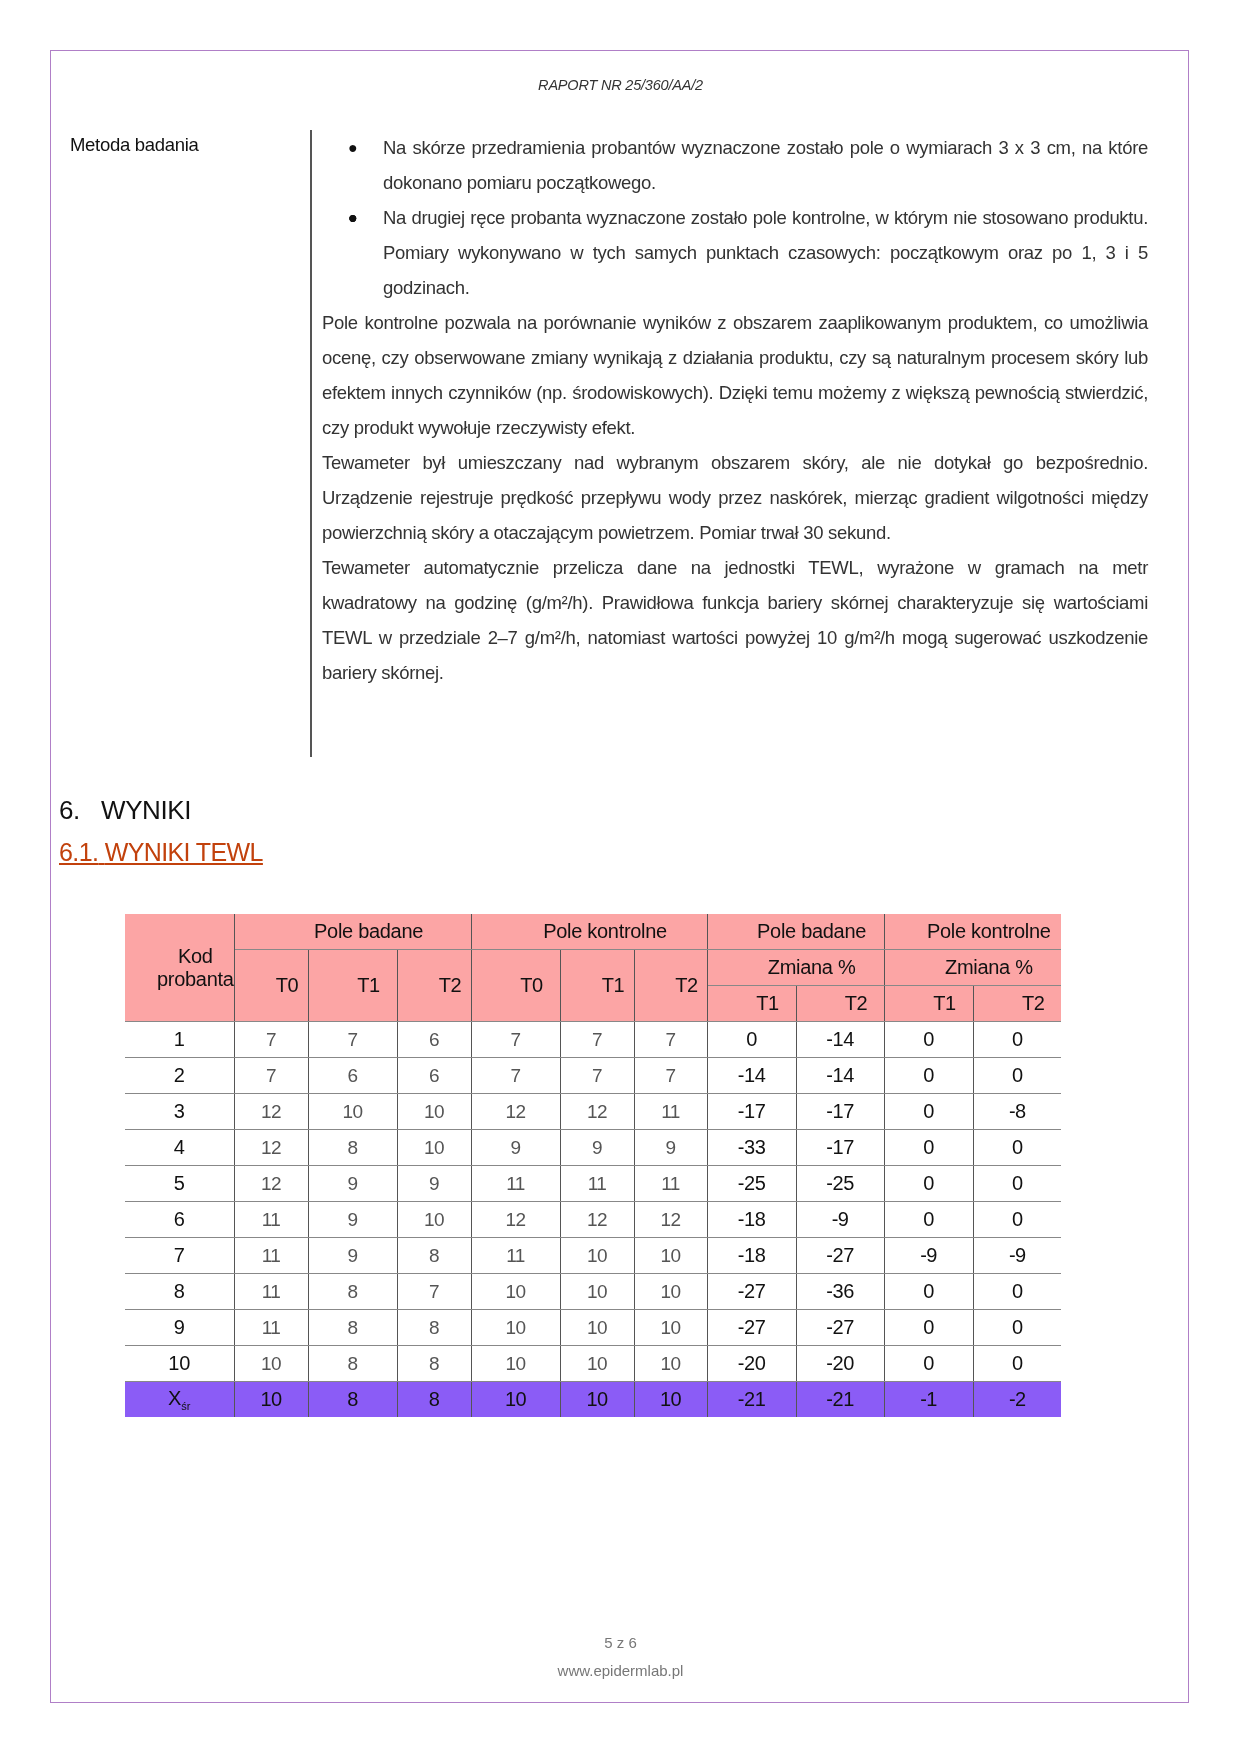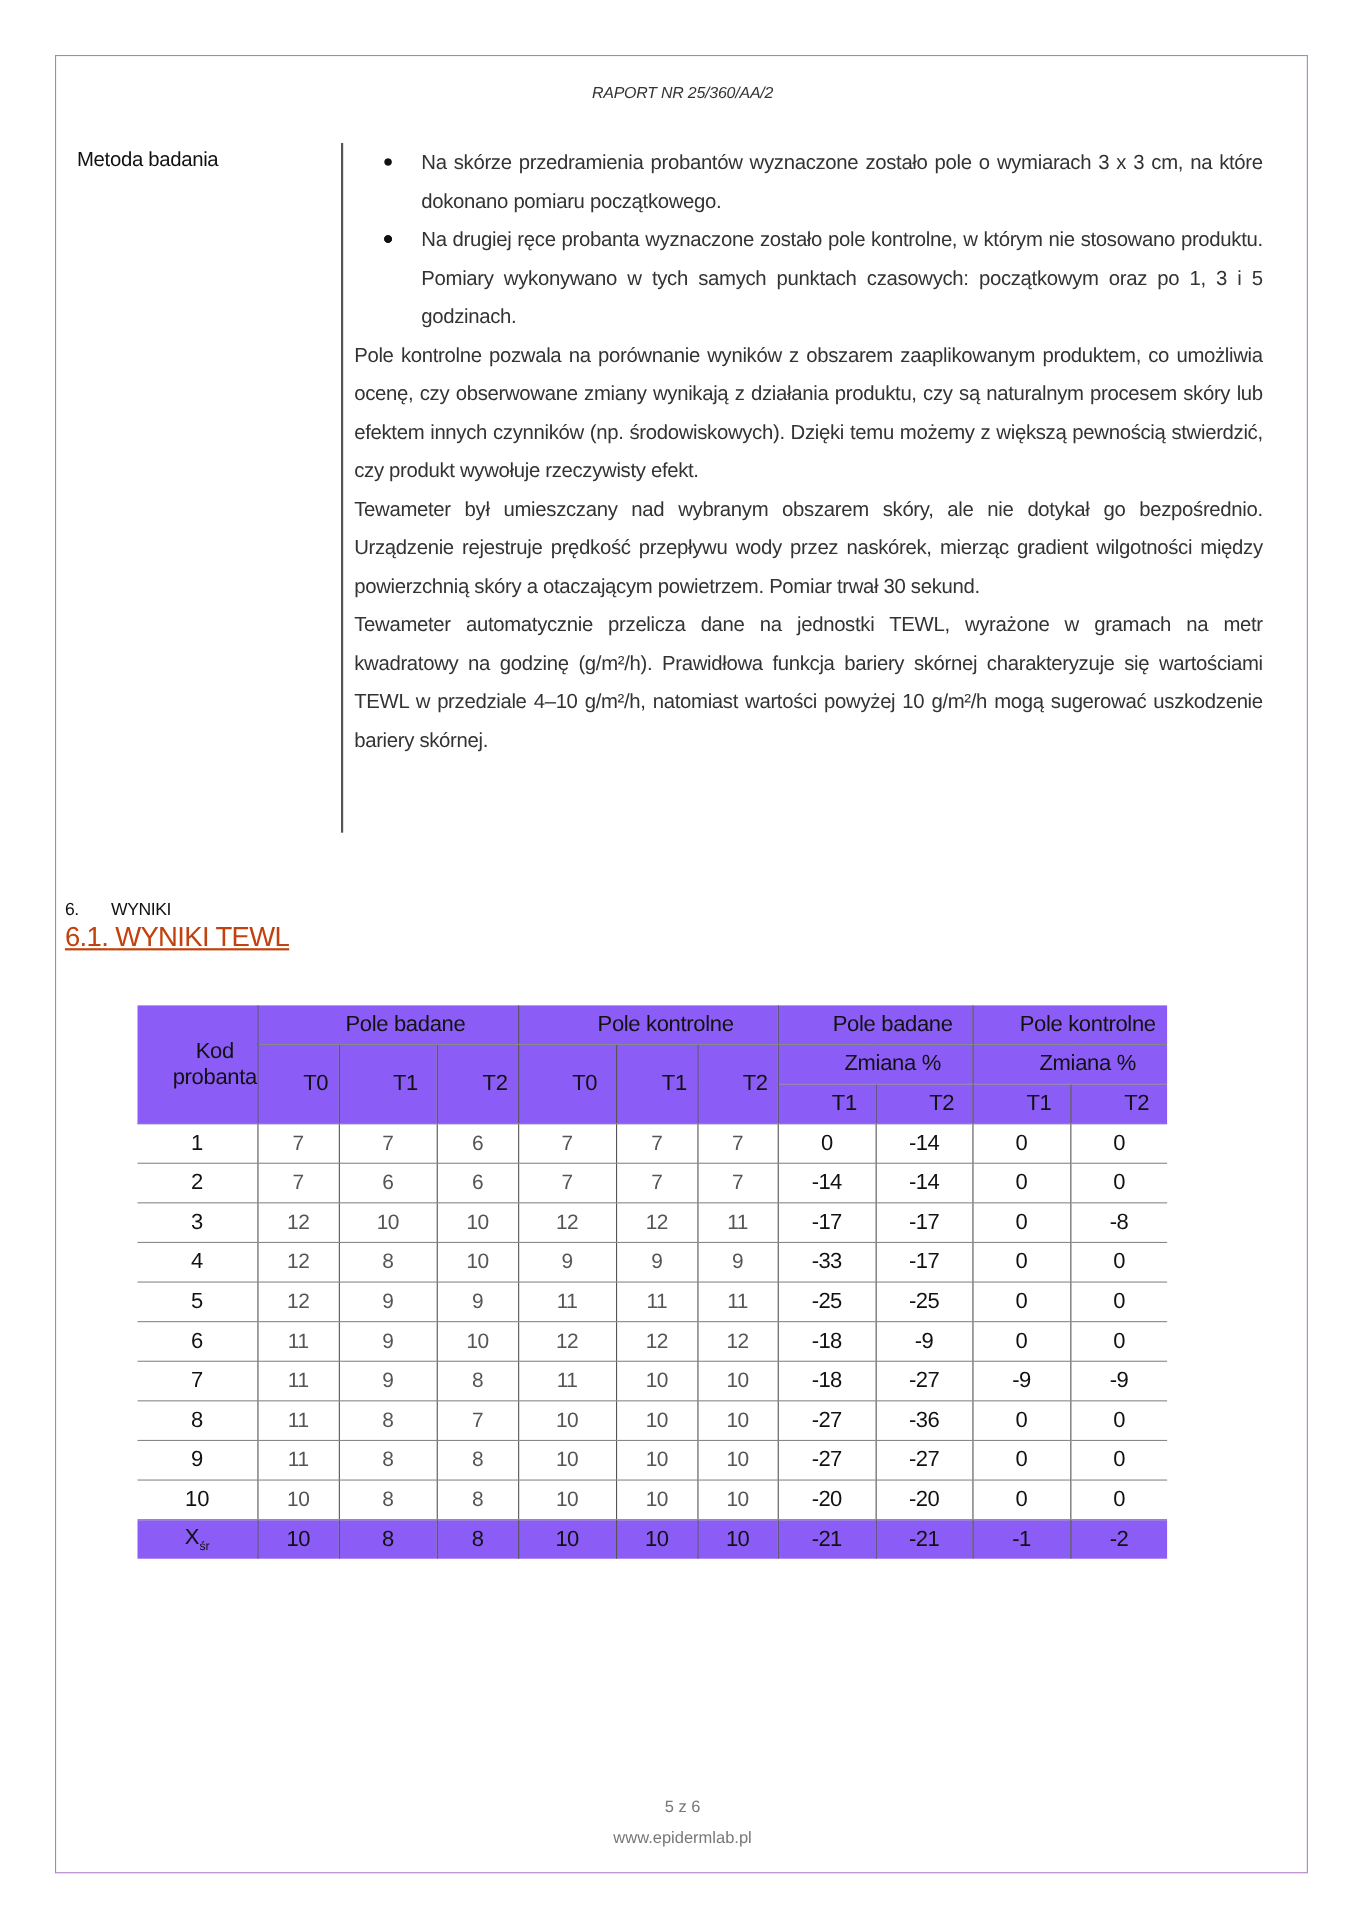--- a/index.html
+++ b/index.html
@@ -10,31 +10,31 @@
   .header { position:absolute; left:0; width:1241px; top:77px; text-align:center;
             font-size:14.5px; color:#333; letter-spacing:-0.2px;font-style:italic; }
   .method-label { position:absolute; left:70px; top:134px; font-size:18.5px; color:#111; letter-spacing:-0.3px; }
   .sep { position:absolute; left:310px; top:130px; width:1.5px; height:627px; background:#555; }
   .method { position:absolute; left:322px; top:130px; width:826px; font-size:18.5px;
             color:#333; line-height:35px; letter-spacing:-0.3px; }
   .method ul { list-style:none; margin:0; padding:0; }
   .method li { position:relative; padding-left:61px; text-align:justify; }
   .method li .bullet { position:absolute; left:26px; top:0; font-size:16px; color:#111; }
   .method p { margin:0; text-align:justify; }
-  .h1 { position:absolute; left:59px; top:795px; font-size:16px; color:#111; letter-spacing:-0.4px;margin-top:24px; }
+  .h1 { position:absolute; left:59px; top:795px; font-size:26px; color:#111; letter-spacing:-0.4px; }
   .h1 .num { display:inline-block; width:42px; }
   .h2 { position:absolute; left:59px; top:838px; font-size:25px; color:#c2410c; letter-spacing:-0.6px;text-decoration:underline; }
   table.tewl { position:absolute; left:125px; top:914px; border-collapse:collapse;
                font-size:20px; color:#111; table-layout:fixed; }
   table.tewl th, table.tewl td { text-align:center; vertical-align:middle; padding:0;
                border-left:1.5px solid #555; border-right:1.5px solid #555;
                border-top:1.5px solid #888; border-bottom:1.5px solid #888; font-weight:normal; }
   table.tewl tr > :first-child { border-left:none;margin-top:38px; }
   table.tewl tr > :last-child { border-right:none; }
-  table.tewl thead th { background:#8b5cf6; height:35px; letter-spacing:-0.3px;padding-left:32px; }
+  table.tewl thead th { background:#fca5a5; height:35px; letter-spacing:-0.3px;padding-left:32px; }
   table.tewl thead tr:first-child th { border-top:none; }
   table.tewl tbody td { height:35px; }
   table.tewl tbody td.val { color:#555; font-size:19px; letter-spacing:-0.5px; }
   table.tewl tbody td.pct { color:#111; letter-spacing:-0.5px; }
   table.tewl tbody tr.mean td { background:#8b5cf6; border-bottom:none; color:#111; }
   table.tewl tbody tr.mean td.val { color:#111; font-size:20px; }
   .sub { font-size:11px; vertical-align:-5px; }
   .footer-page { position:absolute; left:0; width:1241px; top:1634px; text-align:center; font-size:15px; color:#777; }
   .footer-url { position:absolute; left:0; width:1241px; top:1662px; text-align:center; font-size:15px; color:#777; }
 </style>
@@ -50,21 +50,21 @@
 
 <div class="method">
   <ul>
     <li><span class="bullet">●</span><span>Na skórze przedramienia probantów wyznaczone zostało pole o wymiarach 3 x 3 cm, na które dokonano pomiaru początkowego.</span></li>
     <li><span class="bullet">●</span></li>
     <li><span class="bullet">●</span></li>
     <li><span class="bullet">●</span><span>Na drugiej ręce probanta wyznaczone zostało pole kontrolne, w którym nie stosowano produktu. Pomiary wykonywano w tych samych punktach czasowych: początkowym oraz po 1, 3 i 5 godzinach.</span></li>
   </ul>
   <p>Pole kontrolne pozwala na porównanie wyników z obszarem zaaplikowanym produktem, co umożliwia ocenę, czy obserwowane zmiany wynikają z działania produktu, czy są naturalnym procesem skóry lub efektem innych czynników (np. środowiskowych). Dzięki temu możemy z większą pewnością stwierdzić, czy produkt wywołuje rzeczywisty efekt.</p>
   <p>Tewameter był umieszczany nad wybranym obszarem skóry, ale nie dotykał go bezpośrednio. Urządzenie rejestruje prędkość przepływu wody przez naskórek, mierząc gradient wilgotności między powierzchnią skóry a otaczającym powietrzem. Pomiar trwał 30 sekund.</p>
-  <p>Tewameter automatycznie przelicza dane na jednostki TEWL, wyrażone w gramach na metr kwadratowy na godzinę (g/m²/h). Prawidłowa funkcja bariery skórnej charakteryzuje się wartościami TEWL w przedziale 4–10 g/m²/h, natomiast wartości powyżej 10 g/m²/h mogą sugerować uszkodzenie bariery skórnej.</p>
+  <p>Tewameter automatycznie przelicza dane na jednostki TEWL, wyrażone w gramach na metr kwadratowy na godzinę (g/m²/h). Prawidłowa funkcja bariery skórnej charakteryzuje się wartościami TEWL w przedziale 2–7 g/m²/h, natomiast wartości powyżej 10 g/m²/h mogą sugerować uszkodzenie bariery skórnej.</p>
 </div>
 
 <div class="h1"><span class="num">6.</span><span>WYNIKI</span></div>
 <div class="h2"><span>6.1.</span><span> </span><span>WYNIKI TEWL</span></div>
 
 <table class="tewl">
   <colgroup>
     <col style="width:103px">
       <col style="width:74px">
       <col style="width:89px">

